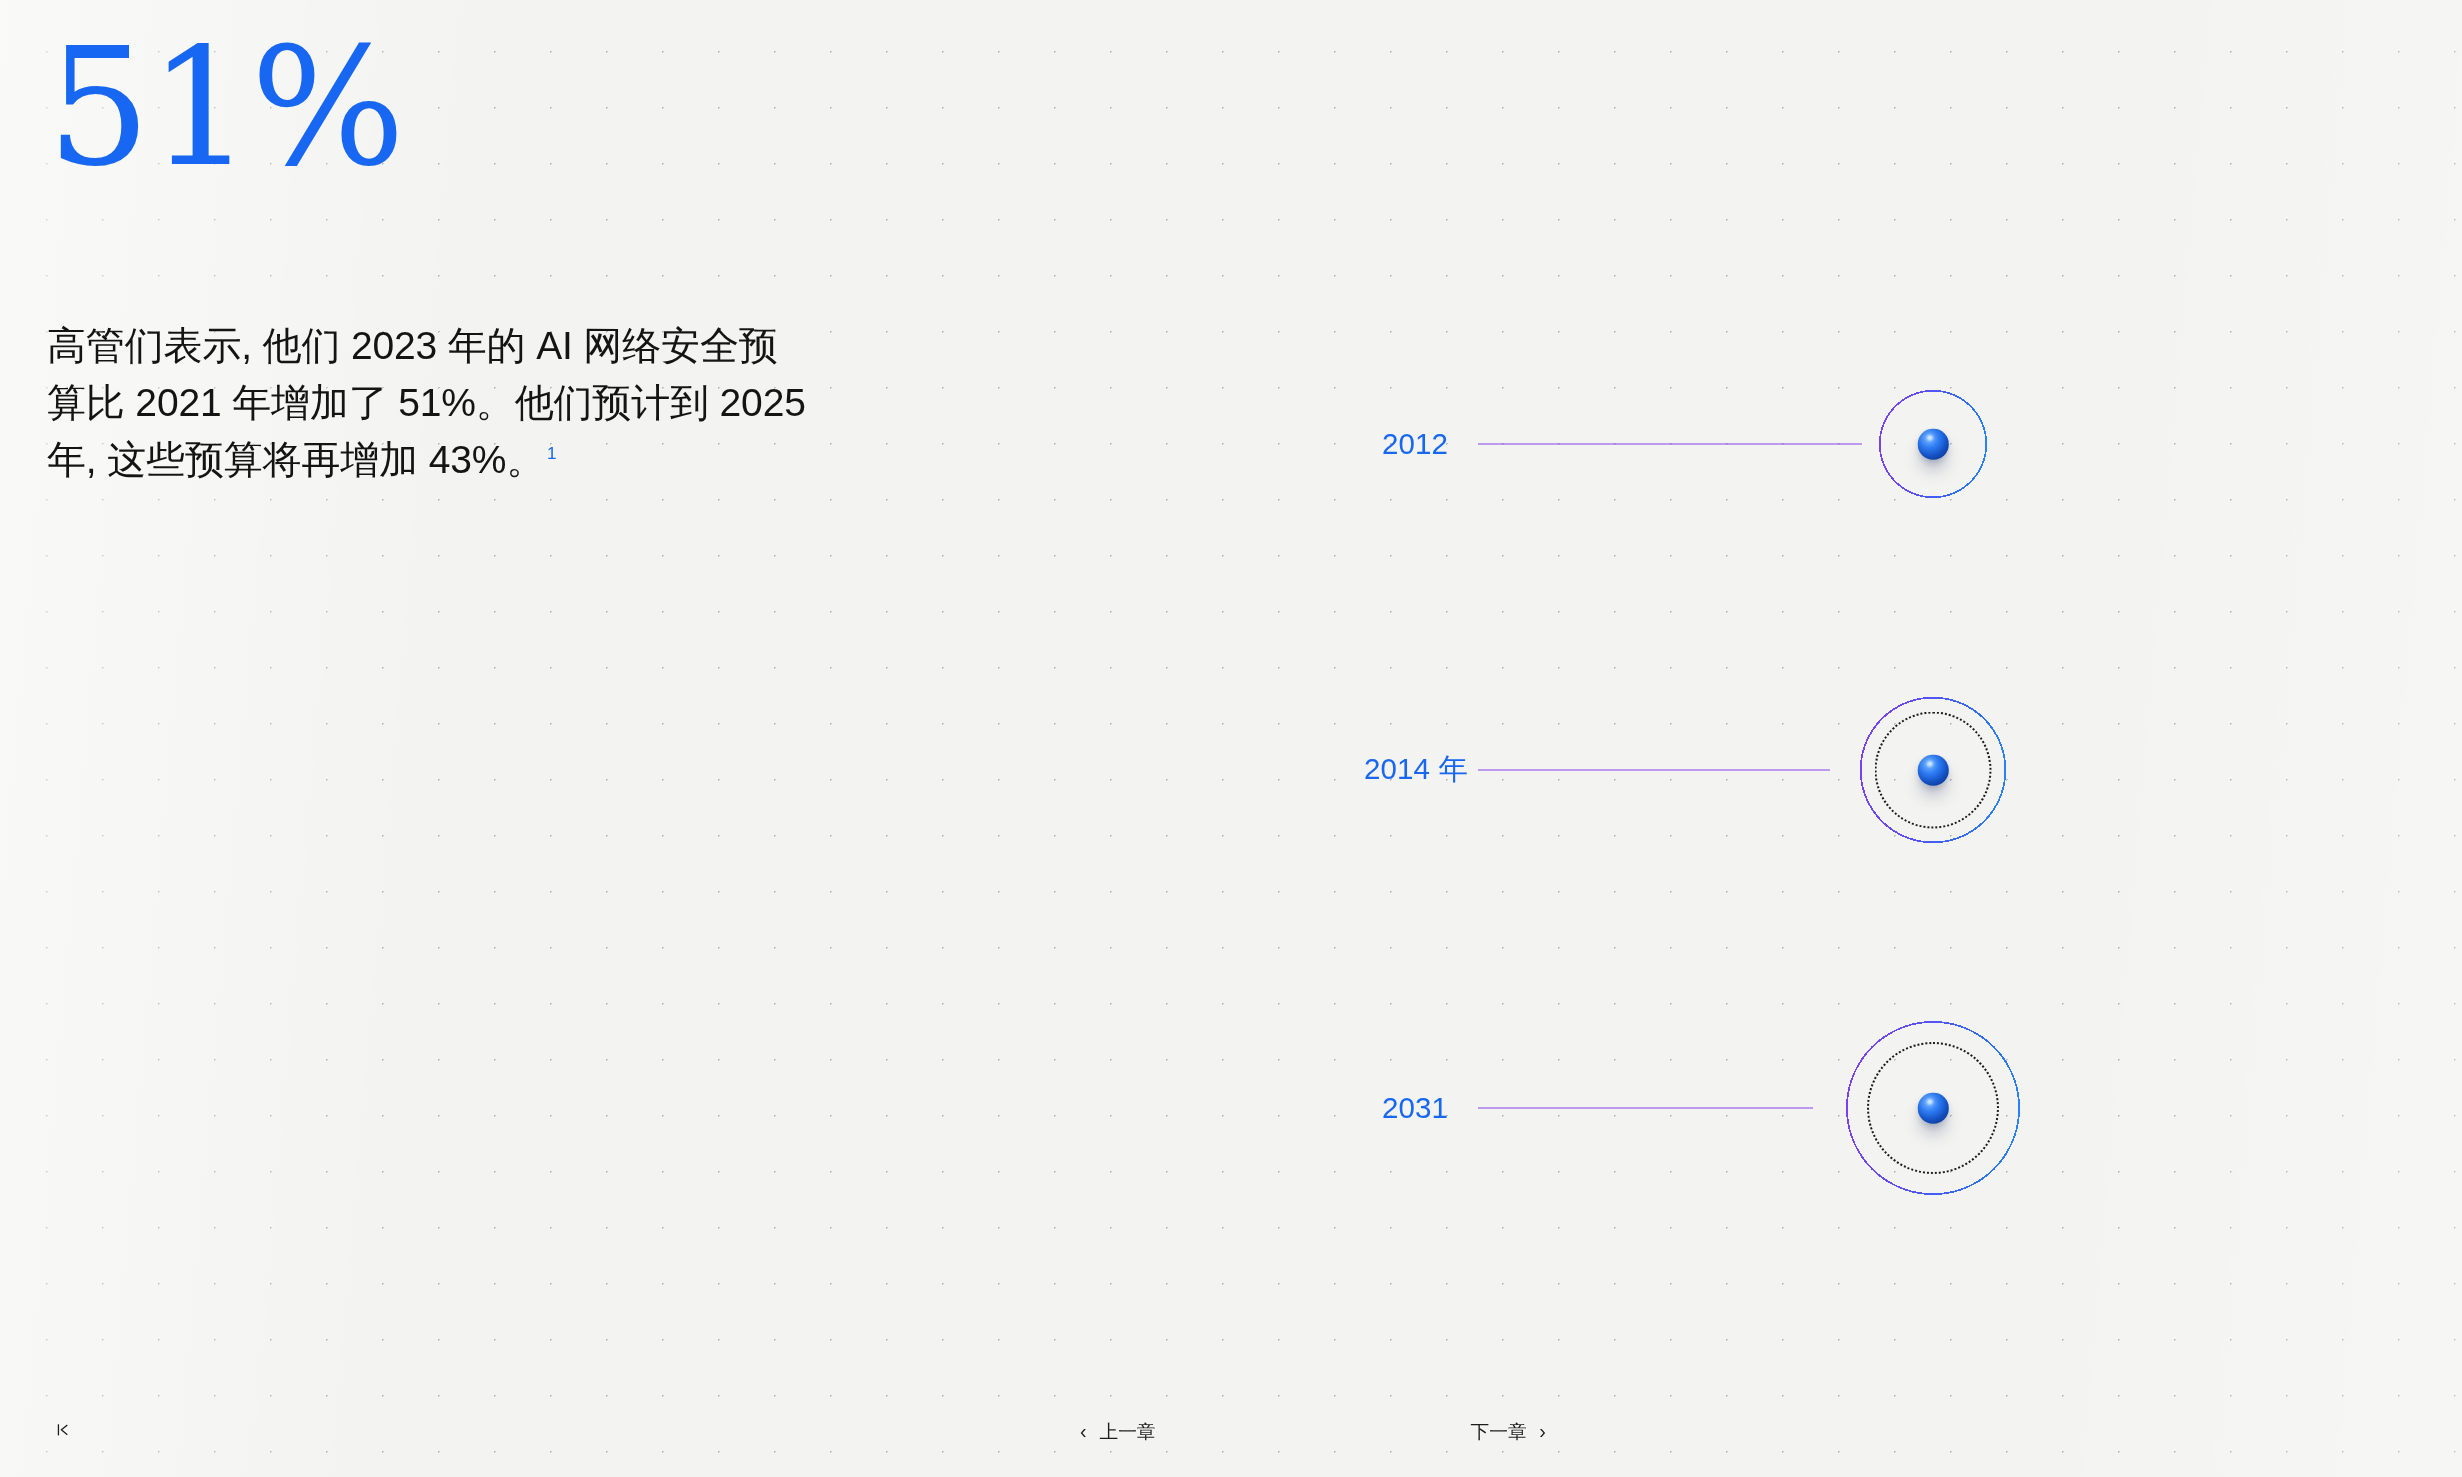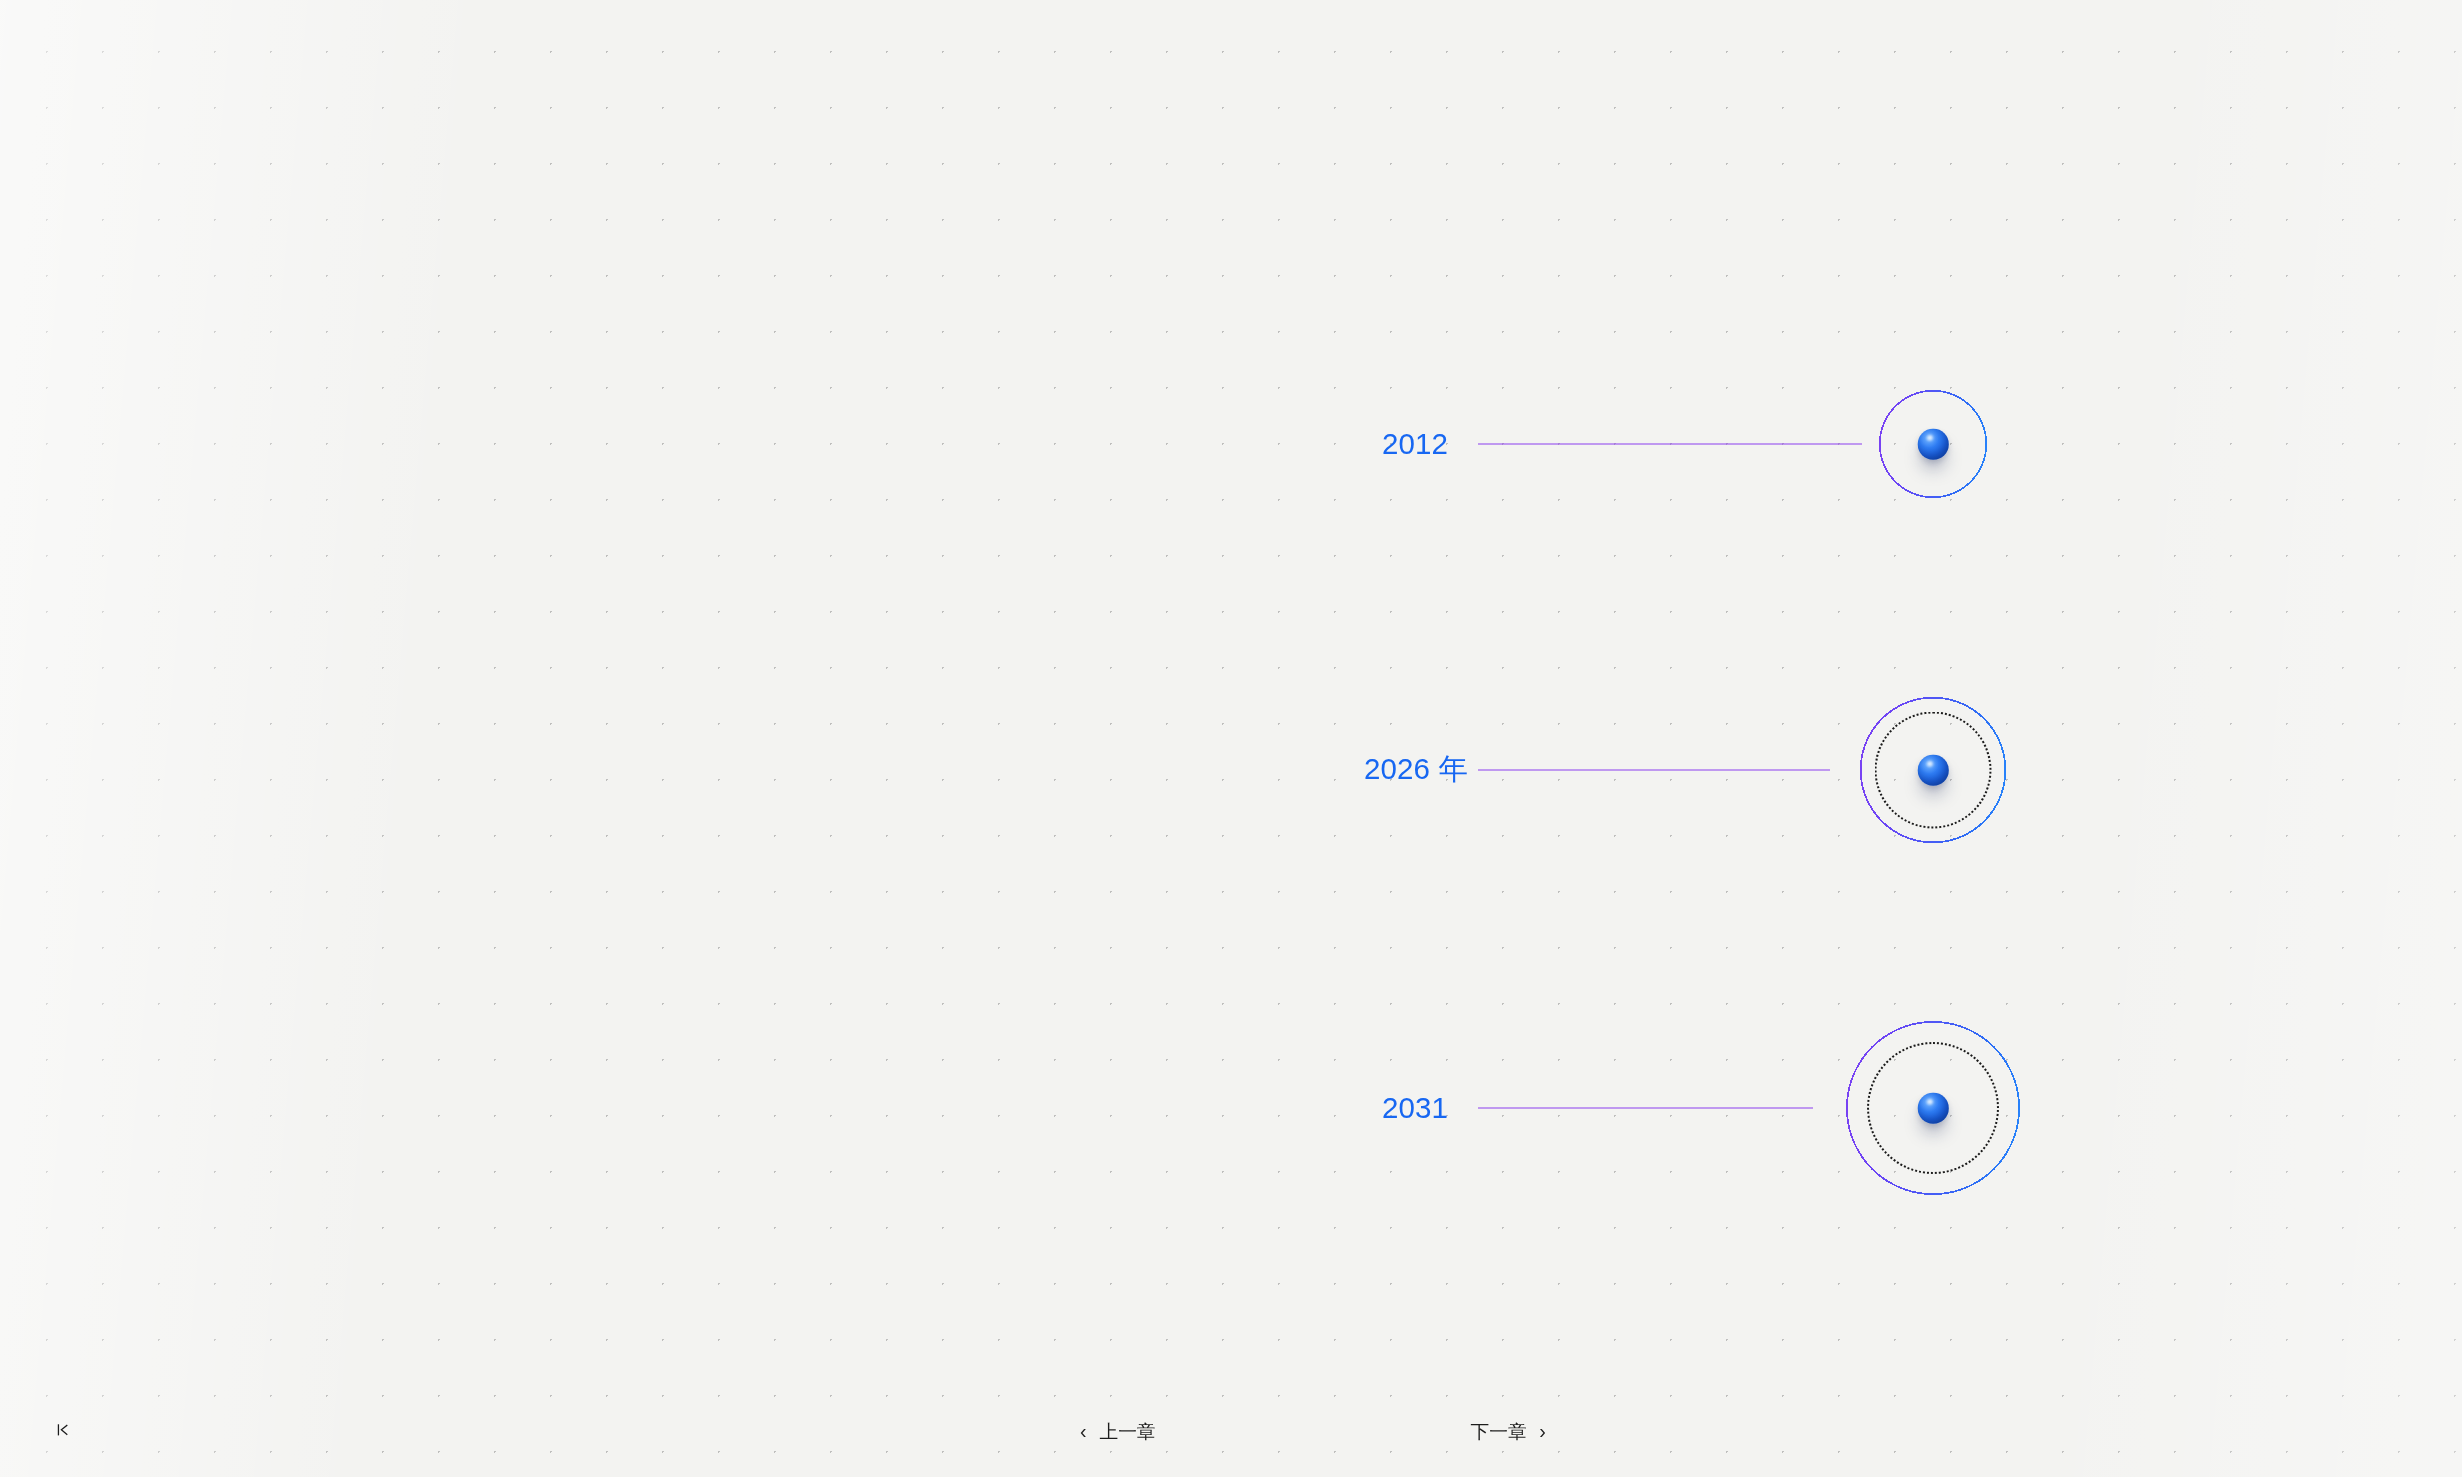--- a/index.html
+++ b/index.html
@@ -210,35 +210,43 @@
     color: #1c1c1c;
   }
 </style>
 </head>
 <body>
 
 <div id="slide">
 
   <div id="sheen"></div>
 
+  <div id="left-col">
+
+    <h1 id="big-stat">51%</h1>
+
+    <p id="body-copy">
+      <span>高管们表示, 他们 2023 年的 AI 网络安全预算比 2021 年增加了 51%。他们预计到 2025 年, 这些预算将再增加 43%。</span><span class="fn">1</span>
+    </p>
+  </div>
 
   <div id="viz">
 
     <div class="node">
       <div class="year-label" style="left:0px; top:139px; width:128px;">2012</div>
 
       <div class="leader" style="left:158px; top:139px; width:384px;"></div>
 
       <div class="ring-grad" style="left:613px; top:139px; width:153px; height:153px;"></div>
 
       <div class="sphere" style="left:613px; top:139px; width:30.5px; height:30.5px;"></div>
     </div>
 
     <div class="node">
-      <div class="year-label" style="left:0px; top:465px; width:148px;">2026 年</div>
+      <div class="year-label" style="left:0px; top:465px; width:148px;">2014 年</div>
 
       <div class="leader" style="left:158px; top:465px; width:352px;"></div>
 
       <div class="ring-grad" style="left:613px; top:465px; width:207px; height:207px;"></div>
 
       <div class="ring-dotted" style="left:613px; top:465px; width:113px; height:113px;"></div>
 
       <div class="sphere" style="left:613px; top:465px; width:30.5px; height:30.5px;"></div>
     </div>
 

